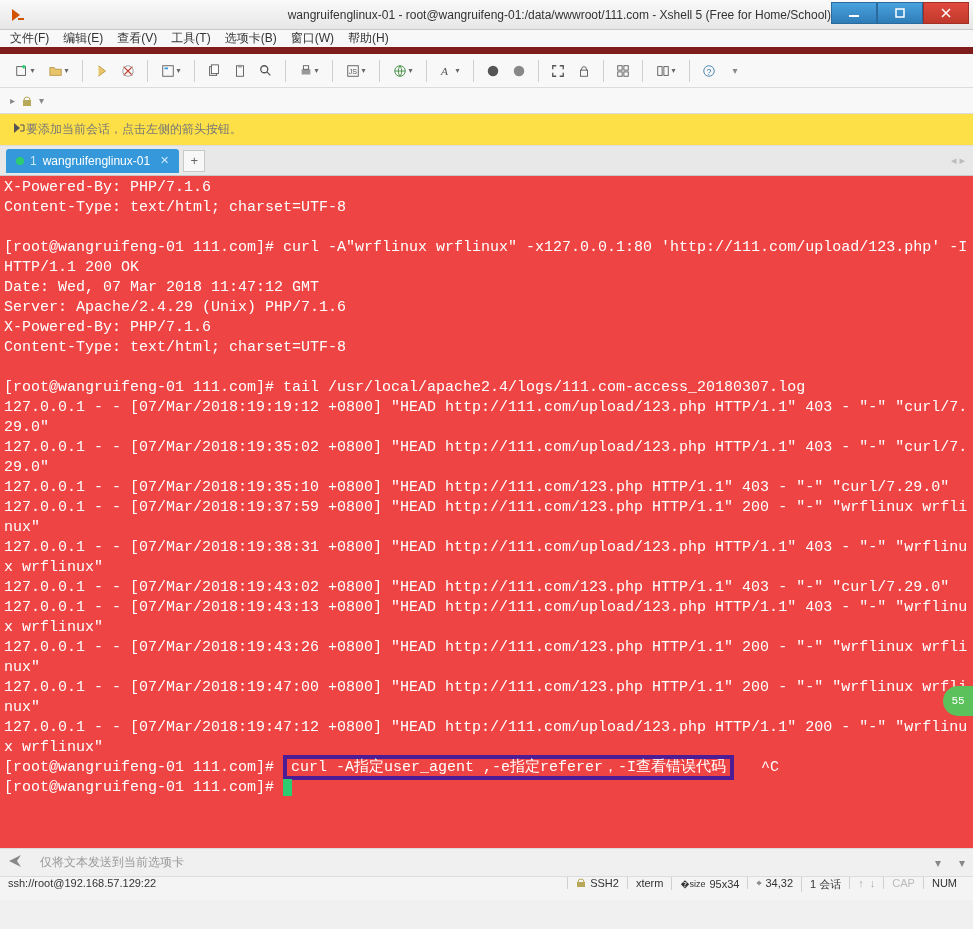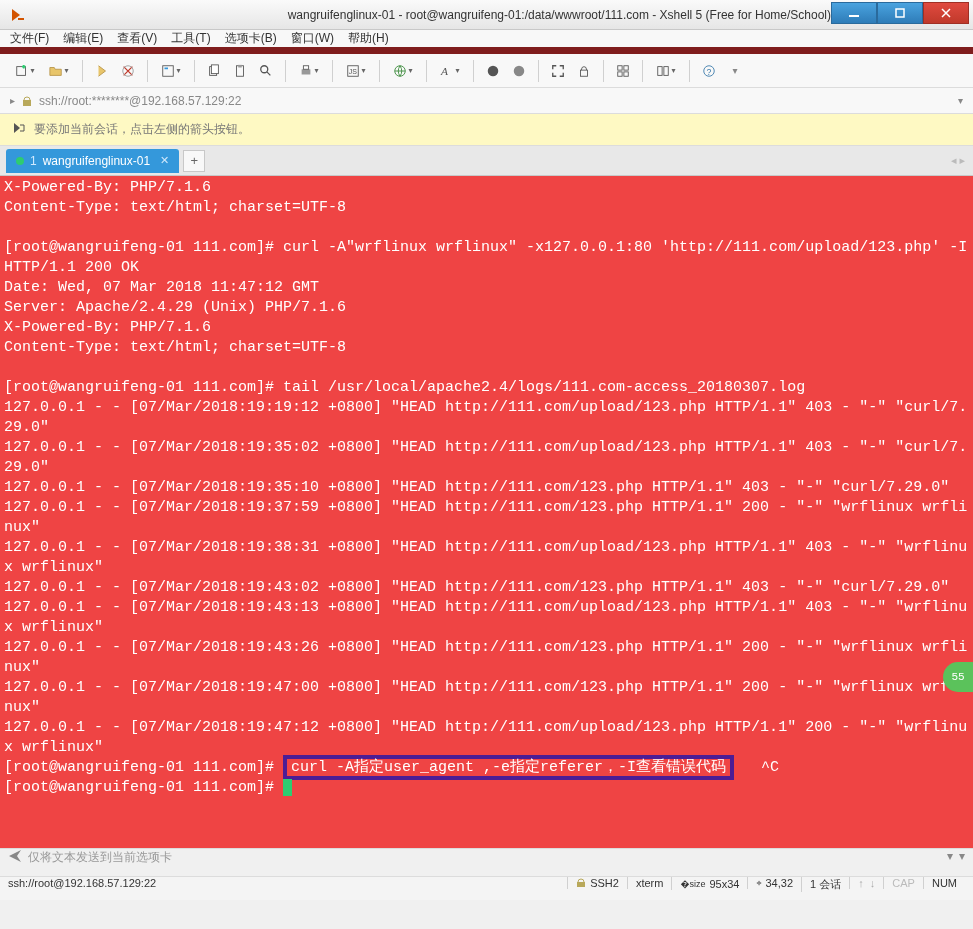--- a/index.html
+++ b/index.html
@@ -24,39 +24,39 @@
 .tb-btn { width: 22px; height: 22px; display: flex; align-items: center; justify-content: center; }
 .tb-btn.wdd { width: 30px; }
 .tb-btn svg { width: 14px; height: 14px; }
 .dd-arrow { font-size: 8px; color: #666; margin-left: 1px; }
 
 
 .addrbar { height: 26px; background: #f8f8f8; border-bottom: 1px solid #dcdcdc; display: flex; align-items: center; padding: 0 10px; color: #888; font-size: 12px; gap: 6px; }
 .lock-icon { width: 12px; height: 12px; }
 
 
-.infobar { height: 32px; background: #fef9c3; border-bottom: 1px solid #dcdcdc; display: flex; align-items: center; padding: 0 12px; color: #777; font-size: 12px; gap: 8px; }
+.infobar { height: 32px; background: #fde047; border-bottom: 1px solid #dcdcdc; display: flex; align-items: center; padding: 0 12px; color: #777; font-size: 12px; }
 
 
 .tabbar { height: 30px; background: #e8e8e8; border-bottom: 1px solid #c8c8c8; display: flex; align-items: center; padding: 0 6px; position: relative; }
 .tab { height: 24px; background: #3498db; color: #fff; display: flex; align-items: center; padding: 0 10px; border-radius: 3px 3px 0 0; font-size: 12px; gap: 6px; }
 .tab .dot { width: 8px; height: 8px; background: #2ecc71; border-radius: 50%; }
 .tab .num { color: #d0eaff; }
 .tab .x { margin-left: 4px; color: #cfe8fb; font-size: 11px; }
 .addtab { width: 22px; height: 22px; background: #f8f8f8; border: 1px solid #c8c8c8; display: flex; align-items: center; justify-content: center; margin-left: 4px; font-size: 13px; color: #666; }
 .tab-nav { position: absolute; right: 8px; color: #bbb; font-size: 11px; }
 
 
 .terminal { background: #ef4444; color: #fff; font-family: "Consolas", "Courier New", monospace; font-size: 15px; line-height: 20px; padding: 2px 4px; height: 672px; overflow: hidden; white-space: pre-wrap; word-break: break-all; position: relative; }
 .term-highlight { border: 4px solid #4c1d95; padding: 0 4px; }
 .term-caret { display: inline-block; width: 9px; height: 17px; background: #2ecc71; vertical-align: text-bottom; }
-.term-badge { position: absolute; right: 0; top: 486px; width: 30px; height: 30px; background: #5bc25b; border-radius: 50% 0 0 50%; color: #fff; display: flex; align-items: center; justify-content: center; font-size: 11px; }
-
-
-.sendbar { height: 28px; background: #f0f0f0; border-top: 1px solid #dcdcdc; display: flex; padding: 0 8px; color: #999; font-size: 12px; gap: 6px; }
+.term-badge { position: absolute; right: 0; top: 510px; width: 30px; height: 30px; background: #5bc25b; border-radius: 50% 0 0 50%; color: #fff; display: flex; align-items: center; justify-content: center; font-size: 11px; }
+
+
+.sendbar { height: 28px; background: #f0f0f0; border-top: 1px solid #dcdcdc; display: flex; align-items: center; padding: 0 8px; color: #999; font-size: 12px; gap: 18px; }
 .sendbar .field { flex: 1; }
 .sendbar .end { color: #888; }
 
 
 .statusbar { height: 24px; background: #f4f4f4; border-top: 1px solid #dcdcdc; display: flex; align-items: flex-start; padding: 0 8px; font-size: 11px; color: #333; }
 .statusbar .left { flex: 1; }
 .statusbar .seg { padding: 0 8px; border-left: 1px solid #d0d0d0; display: flex; align-items: center; gap: 4px; }
 </style>
 </head>
 <body>
@@ -231,21 +231,20 @@
     </div>
   <div class="tb-btn" style="color:#888;font-size:10px;">▾</div>
 </div>
 
 <div class="addrbar">
   <span style="color:#888;font-size:10px;">▸</span>
   <span class="lock-icon"><svg viewBox="0 0 12 12">
         <rect x="2" y="5" width="8" height="6" fill="#b8a85a"></rect>
         <path d="M3 5 Q3 2 6 2 Q9 2 9 5" fill="none" stroke="#b8a85a"></path>
       </svg></span>
-  <span style="flex:1">ssh://root:********@192.168.57.129:22</span>
   <span style="color:#888;font-size:10px;">▾</span>
 </div>
 
 <div class="infobar">
   <span><svg width="14" height="14" viewBox="0 0 14 14">
         <path d="M2 2 L2 12 L8 7 Z" fill="#555"></path>
         <path d="M8 4 L12 4 L12 10 L8 10" fill="none" stroke="#555"></path>
       </svg></span>
   <span>要添加当前会话，点击左侧的箭头按钮。</span>
 </div>

